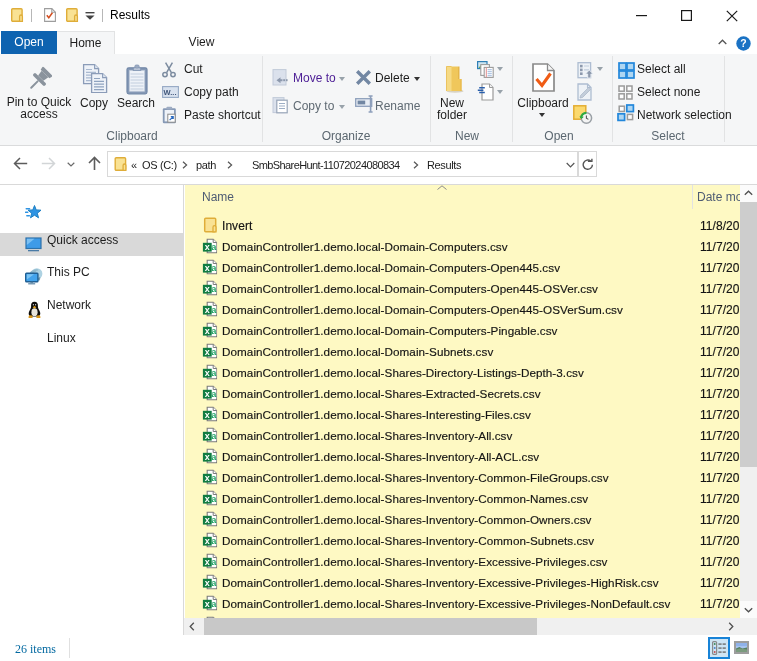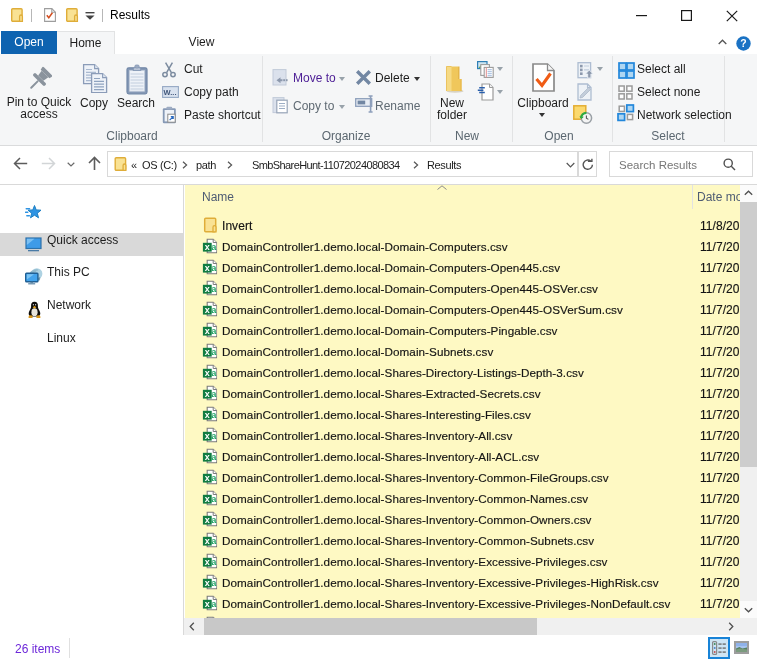--- a/index.html
+++ b/index.html
@@ -47,21 +47,21 @@
 #vscroll { position:absolute; left:740px; top:0; width:17px; height:433px; background:#f0f0f0; }
 #vtopbox { position:absolute; left:0; top:0; width:17px; height:17px; background:#fbfbfb; }
 #vbotbox { position:absolute; left:0; top:416px; width:17px; height:17px; background:#fbfbfb; }
 #vthumb { position:absolute; left:0; top:17px; width:17px; height:265px; background:#cdcdcd; }
 .sbarrow { position:absolute; font-size:10px; color:#505050; }
 #hscroll { position:absolute; left:184px; top:433px; width:556px; height:17px; background:#f0f0f0; }
 #hthumb { position:absolute; left:20px; top:0; width:333px; height:17px; background:#c8c8c8; }
 #corner { position:absolute; left:740px; top:433px; width:17px; height:17px; background:#f0f0f0; }
 
 #status { position:absolute; left:0; top:635px; width:757px; height:26px; background:#fff; }
-#nitems { position:absolute; left:15px; top:7px; font-size:12px; color:#6d28d9; }
+#nitems { position:absolute; left:15px; top:7px; font-size:12px; color:#0369a1;font-family:Liberation Serif, serif; }
 #stsep { position:absolute; left:69px; top:3px; width:1px; height:20px; background:#e0e0e0; }
 #viewbtn1 { position:absolute; left:708px; top:2px; width:22px; height:22px; background:#cfe5f4; border:2px solid #1883d7; }
 #viewbtn2 { position:absolute; left:734px; top:6px; width:15px; height:13px; background:#fff; border:2px solid #9d9d9d; }
 </style>
 </head>
 <body>
 <div id="win">
 
 <div id="titlebar">
   <svg style="position:absolute;left:11px;top:8px" width="13" height="14" viewBox="0 0 13 14">
@@ -331,27 +331,20 @@
     <div class="crumb" style="left:319px">Results</div>
     <svg style="position:absolute;left:458px;top:10px" width="9" height="6" viewBox="0 0 9 6">
           <path d="M0.7 1 L4.5 4.8 L8.3 1" fill="none" stroke="#555" stroke-width="1.2"></path>
         </svg>
   </div>
   <div style="position:absolute;left:578px;top:4px;width:19px;height:26px;border:1px solid #d9d9d9;background:#fff"></div>
   <svg style="position:absolute;left:582px;top:11px" width="12" height="13" viewBox="0 0 12 12">
     <path d="M10.4 6.2 a4.6 4.6 0 1 1 -1.6 -3.5" fill="none" stroke="#555" stroke-width="1.4"></path>
     <path d="M5.9 2.7 h4 l0-2.4" fill="none" stroke="#555" stroke-width="1.4"></path>
   </svg>
-  <div id="searchbox">
-    <div id="searchph">Search Results</div>
-    <svg style="position:absolute;left:113px;top:6px" width="13" height="13" viewBox="0 0 13 13">
-      <circle cx="5.2" cy="5.2" r="4.1" fill="none" stroke="#4f4f4f" stroke-width="1.4"></circle>
-      <path d="M8.3 8.3 L12 12" stroke="#4f4f4f" stroke-width="1.4"></path>
-    </svg>
-  </div>
 </div>
 
 <div id="main">
   <div id="sidebar">
     <div id="thispcsel"></div>
     <div id="sbitems">
 <div class="sbitem" style="top:16px">
             <svg class="sbicon" style="top:3px" width="17" height="17" viewBox="0 0 17 17">
               <path d="M9.5 1.5 l1.7 4.4 4.8 0.3 -3.7 3 1.2 4.6 -4-2.6 -4 2.6 1.2-4.6 -3.7-3 4.8-0.3 z" fill="#2f94e3" stroke="#1b7fc4" stroke-width="1"></path>
               <g stroke="#2f94e3" stroke-width="1.4" stroke-linecap="round">

